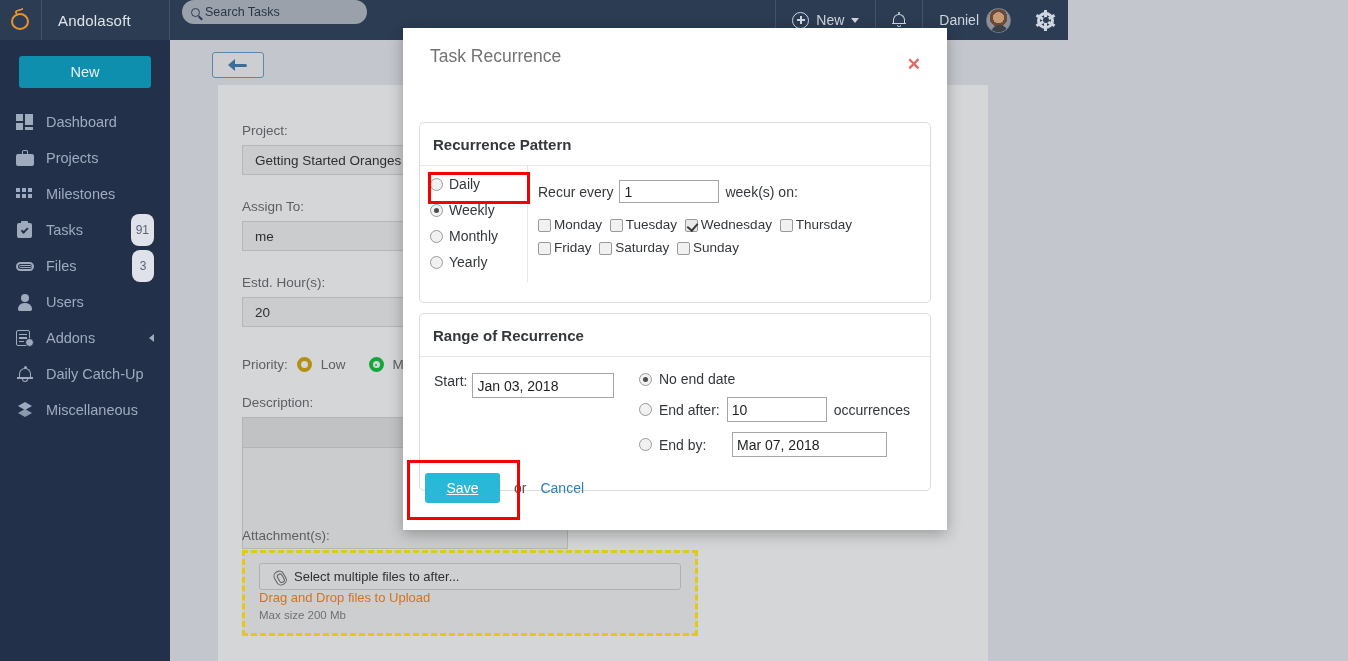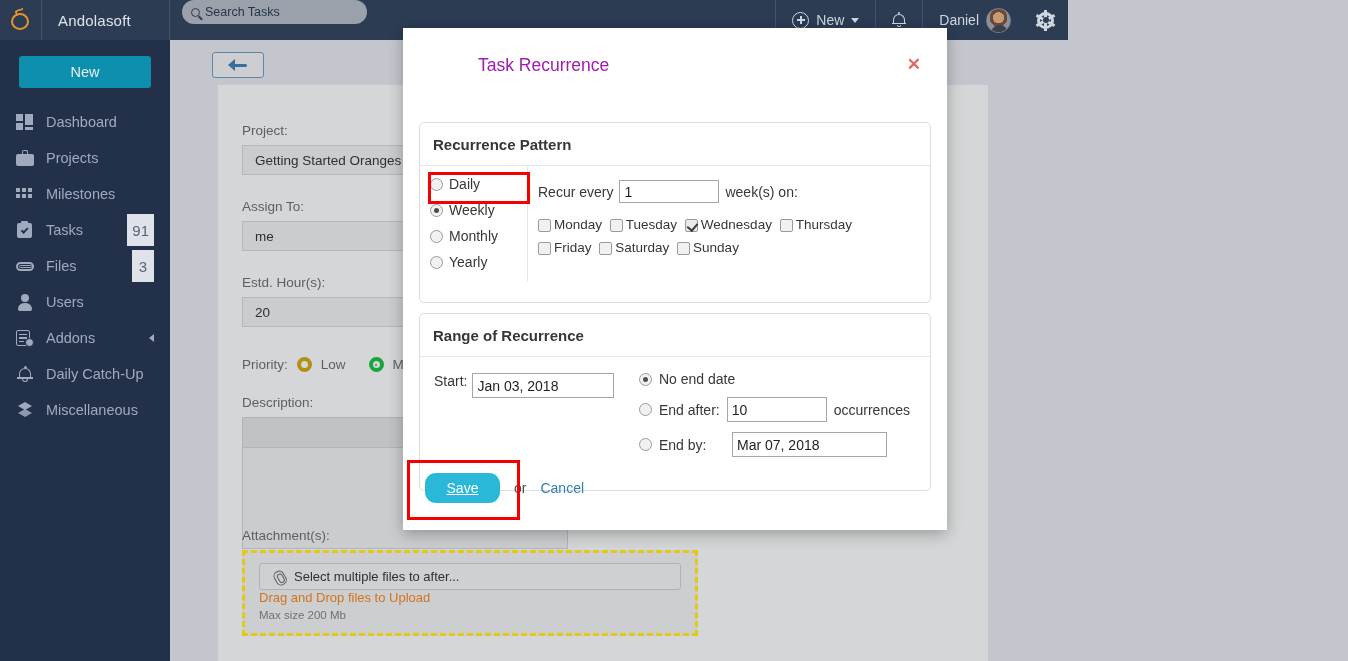--- a/index.html
+++ b/index.html
@@ -116,21 +116,21 @@
     justify-content: center; border-radius: 3px; cursor: pointer;
   }
   .nav { margin-top: 16px; }
   .nav-item {
     height: 36px; display: flex; align-items: center; padding: 0 16px;
     color: #9fabbd; font-size: 14.5px; gap: 12px; cursor: pointer;
   }
   .nav-item .nic { width: 18px; height: 18px; flex: none; position: relative; }
   .nav-label { flex: 1; }
   .badge {
-    background: #dfe3e9; color: #5a6375; font-size: 15px; border-radius: 0;
+    background: #dfe3e9; color: #5a6375; font-size: 12px; border-radius: 8px;
     min-width: 22px; height: 17px; display: flex; align-items: center;
     justify-content: center; padding: 16px 5px;
   }
   .chev-left {
     width: 0; height: 0; border-top: 4px solid transparent;
     border-bottom: 4px solid transparent; border-right: 5px solid #9fabbd;
   }
   
   .ic-dash i { position: absolute; background: #9fabbd; }
   .ic-dash i:nth-child(1) { left: 0; top: 1px; width: 7px; height: 7px; }
@@ -216,21 +216,21 @@
   .drag-text { color: #d2741d; font-size: 13px; margin-top: 0; }
   .max-text { color: #6e7175; font-size: 11.5px; margin-top: 4px; }
 
   
   .modal {
     position: absolute; left: 403px; top: 28px; width: 544px; height: 502px;
     background: #ffffff; box-shadow: 0 4px 14px rgba(0,0,0,.28); z-index: 20;
   }
   .modal-head { position: relative; height: 62px; }
   .modal-title {
-    position: absolute; left: 27px; top: 27px; font-size: 17.5px; color: #a21caf; margin-left: 48px;
+    position: absolute; left: 27px; top: 18px; font-size: 17.5px; color: #737373;
   }
   .modal-close {
     position: absolute; right: 26px; top: 28px; color: #e06b64;
     font-size: 17px; font-weight: bold; cursor: pointer; line-height: 1;
   }
   .fieldset {
     position: absolute; border: 1px solid #dcdcdc; border-radius: 5px; background: #fff;
   }
   .fs-title {
     font-size: 15px; color: #34383c; font-weight: bold;
@@ -273,21 +273,21 @@
   .range-body { padding: 14px 0 0 14px; display: flex; }
   .range-left { width: 205px; display: flex; align-items: flex-start; gap: 5px; font-size: 14px; color: #34383c; padding-top: 2px; }
   .range-right { flex: 1; display: flex; flex-direction: column; gap: 10px; }
   .rr-line { display: flex; align-items: center; gap: 7px; font-size: 14px; color: #34383c; }
 
   .footer-row {
     position: absolute; left: 425px; top: 473px; display: flex; align-items: center; gap: 14px;
   }
   .save-btn {
     background: #29b8d8; color: #fff; font-size: 14px; width: 75px; height: 30px;
-    display: flex; align-items: center; justify-content: center; border-radius: 11px; cursor: pointer; text-decoration: underline;
+    display: flex; align-items: center; justify-content: center; border-radius: 3px; cursor: pointer; text-decoration: underline;
   }
   .or-text { color: #4a4e52; font-size: 14px; }
   .cancel-link { color: #2f7fb5; font-size: 14px; cursor: pointer; }
 
   .hl-red {
     position: absolute; border: 3px solid #f40000; z-index: 30; pointer-events: none;
   }
 </style>
 </head>
 <body>

